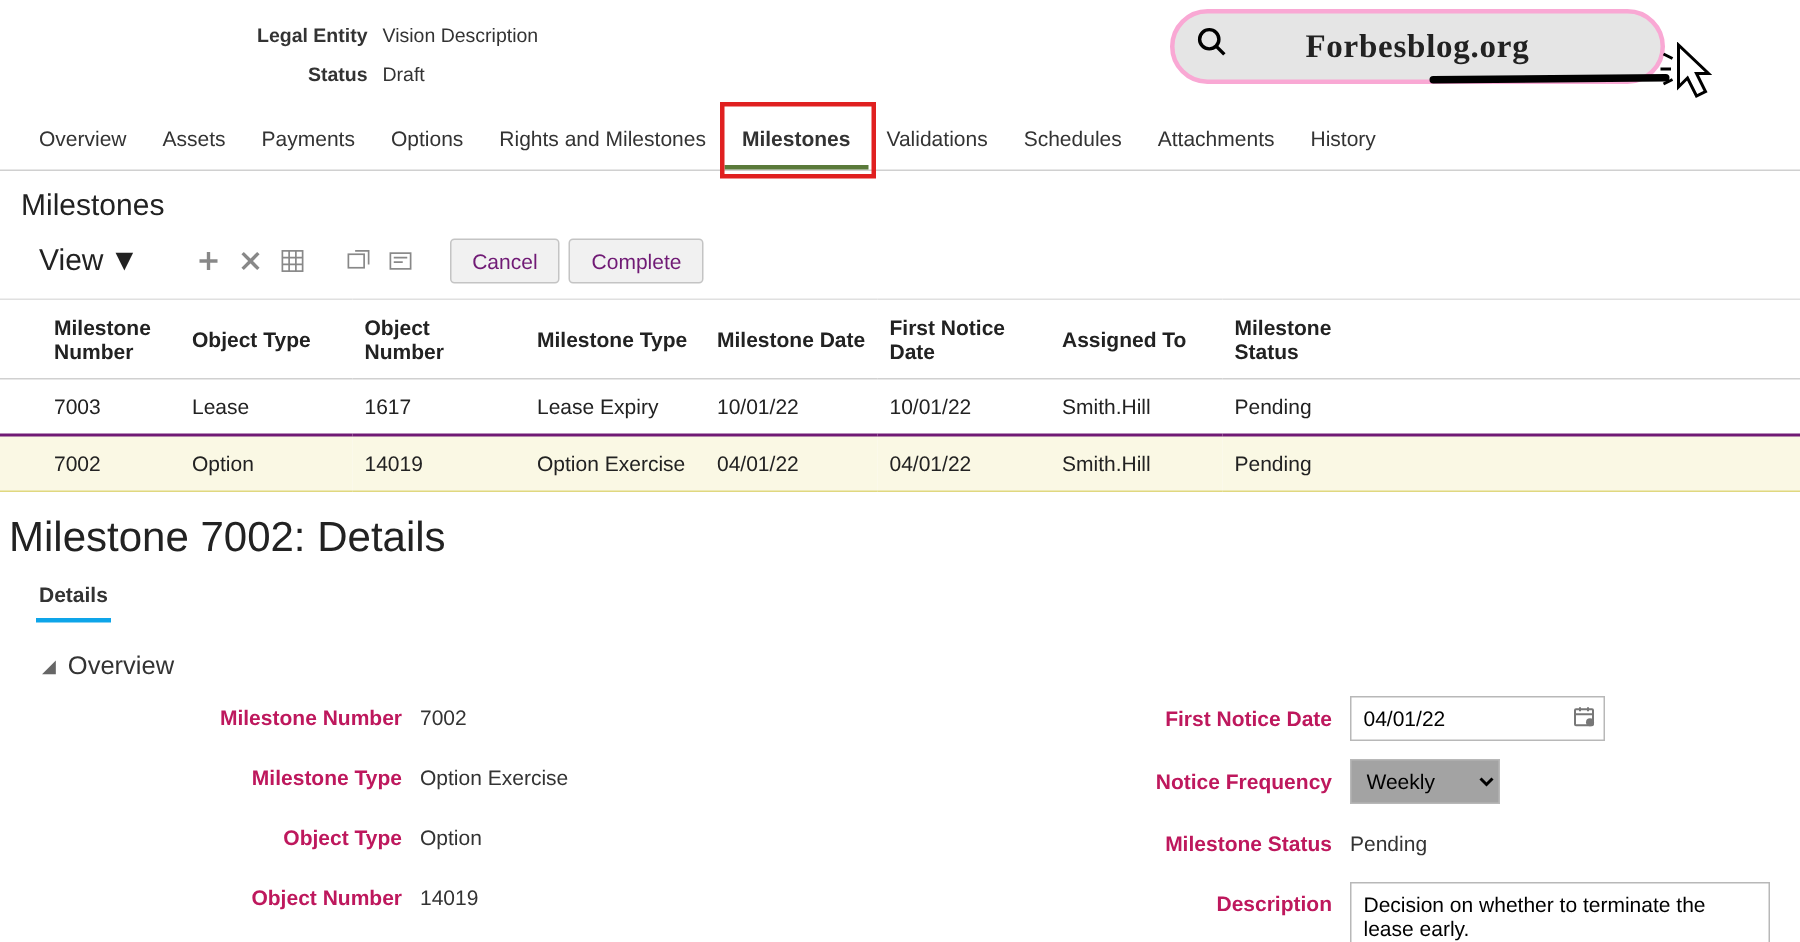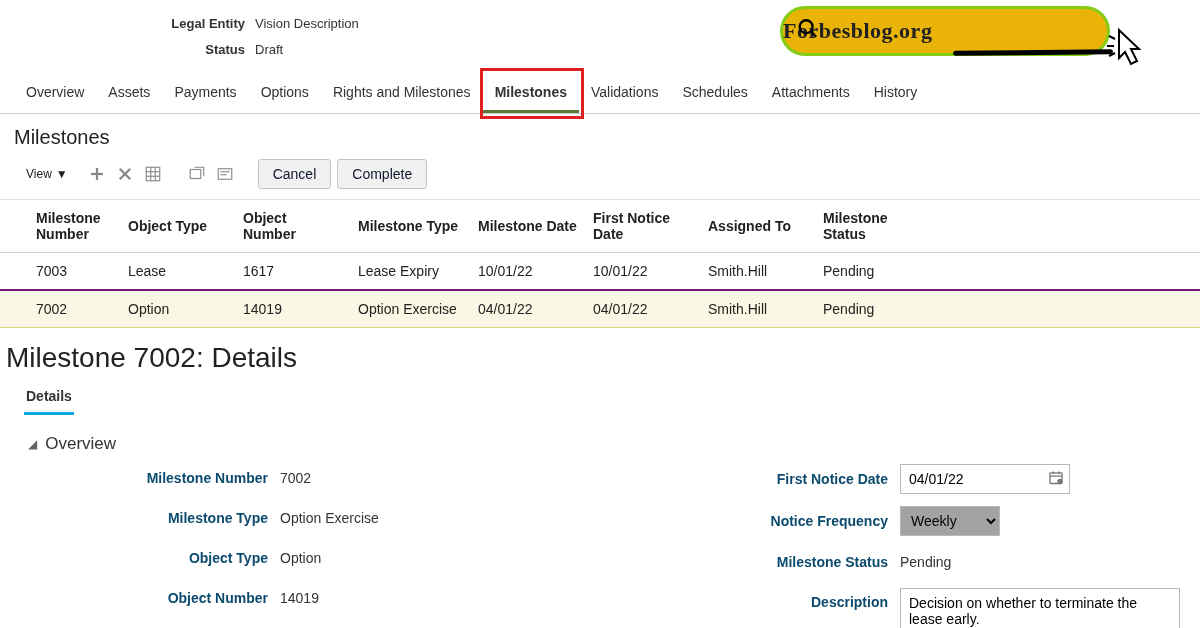--- a/index.html
+++ b/index.html
@@ -5,62 +5,62 @@
   * { box-sizing: border-box; margin: 0; padding: 0; }
   body { font-family: "Helvetica Neue", Arial, sans-serif; font-size: 13px; color: #222; background: #fff; width: 1200px; }
   
   
   .info-area { padding: 10px 0 12px 0; }
   .info-row { display: flex; align-items: center; height: 26px; }
   .info-label { width: 255px; text-align: right; font-weight: 700; font-size: 13px; color: #333; padding-right: 10px; }
   .info-value { font-size: 13px; color: #333; }
   
   
-  .watermark { position: absolute; top: 6px; right: 90px; width: 330px; height: 50px; border: 3px solid #84cc16; border-radius: 26px; display: flex; align-items: center; justify-content: flex-start; z-index: 100; background:#eab308; }
+  .watermark { position: absolute; top: 6px; right: 90px; width: 330px; height: 50px; border: 3px solid #f9a8d4; border-radius: 26px; display: flex; align-items: center; justify-content: center; z-index: 100; background:#e5e5e5; }
   .watermark::after { content:""; position:absolute; right:-6px; bottom:-2px; width:160px; height:5px; background:#000; border-radius:3px; transform: rotate(-0.5deg);}
   .watermark-mag { position: absolute; left: 14px; top: 50%; transform: translateY(-50%); font-size: 20px; }
   .watermark-text { font-family: Georgia, "Times New Roman", serif; font-weight: 700; font-size: 22px; letter-spacing: 0.5px; }
   .cursor-icon { position: absolute; right: -48px; bottom: -28px; }
   
   
   .tabs { display: flex; align-items: center; border-bottom: 1px solid #d0d0d0; padding-left: 14px; gap: 0; position: relative; }
   .tab { padding: 10px 12px 10px 12px; font-size: 14px; color: #333; cursor: pointer; border-bottom: 3px solid transparent; font-weight:400;}
   .tab.active { font-weight: 700; border-bottom-color: #5a7a3a; }
   .tab-highlight { position: absolute; border: 3px solid #e02020; pointer-events: none; }
   
   
   .section-title { font-size: 20px; font-weight: 400; color: #222; padding: 12px 14px 6px 14px; }
   
   
   .toolbar { display: flex; align-items: center; gap: 6px; padding: 4px 14px 10px 26px; }
-  .view-dd { display: flex; align-items: flex-end; gap: 4px; font-size: 12px; cursor: pointer; margin-right:12px;}
+  .view-dd { display: flex; align-items: flex-end; gap: 4px; font-size: 20px; cursor: pointer; margin-right:29px;}
   .tb-icon { width: 22px; height: 22px; color: #888; cursor: pointer; display: inline-flex; align-items: center; justify-content: center; }
   .tb-icon svg { width: 18px; height: 18px; }
   .tb-sep { width: 10px; }
-  .btn { border: 1px solid #c4c4c4; background: #f1f1f1; color: #0f172a; padding: 6px 14px; font-size: 14px; border-radius: 3px; cursor: pointer; }
+  .btn { border: 1px solid #c4c4c4; background: #f1f1f1; color: #701a75; padding: 6px 14px; font-size: 14px; border-radius: 3px; cursor: pointer; }
   
   
   table.mtable { width: 100%; border-collapse: collapse; }
   table.mtable th { text-align: left; font-size: 14px; font-weight: 700; padding: 10px 8px; background: #fff; border-top: 1px solid #e0e0e0; border-bottom: 1px solid #d0d0d0; vertical-align: middle;}
   table.mtable th:first-child, table.mtable td:first-child { padding-left: 36px; }
   table.mtable td { padding: 10px 8px; font-size: 14px; border-bottom: 2px solid #701a75; }
   tr.selected td { background: #faf8e4; border-top:1px solid #e0d880; border-bottom:1px solid #e0d880;}
   
   
   .detail-title { font-size: 28px; font-weight: 400; padding: 14px 14px 6px 6px; }
   .subtabs { display: flex; padding-left: 24px; border-bottom: 1px solid transparent; margin-bottom:4px;}
   .subtab { padding: 8px 2px; font-size: 14px; font-weight: 700; border-bottom: 3px solid #0ea5e9; color: #333; cursor:pointer;}
   
   .panel-header { display: flex; align-items: center; gap: 8px; padding: 14px 0 10px 28px; font-size: 17px; color: #333; }
   .panel-header .tri { font-size: 12px; color: #666; }
   
   .two-col { display: flex; gap: 40px; padding: 0 20px 20px 20px; }
   .col { flex: 1; }
   .frow { display: flex; align-items: center; margin-bottom: 12px; min-height:28px;}
-  .flabel { width: 260px; text-align: right; padding-right: 12px; font-size: 14px; font-weight: 700; color: #0c4a6e; }
+  .flabel { width: 260px; text-align: right; padding-right: 12px; font-size: 14px; font-weight: 700; color: #be185d; }
   .fvalue { font-size: 14px; color: #333; }
   
   .input-wrap { position: relative; display: inline-flex; align-items:center; }
   input.text-input { height: 30px; border: 1px solid #b8b8b8; padding: 4px 30px 4px 8px; font-size: 14px; width: 170px; background:#fff;}
   .cal-icon { position: absolute; right: 6px; top: 50%; transform: translateY(-50%); color: #777; cursor:pointer;}
   select.sel { height: 30px; border: 1px solid #b8b8b8; padding: 2px 6px; font-size: 14px; width: 100px; background:#a3a3a3;}
   textarea.ta { width: 280px; height: 56px; border: 1px solid #b8b8b8; padding: 6px 8px; font-size: 14px; resize: none; font-family: inherit;}
   .col-right .flabel { width: 290px; }
   .col-right .frow.align-top { align-items: flex-start; }
   .col-right .frow.align-top .flabel { padding-top:6px; }

